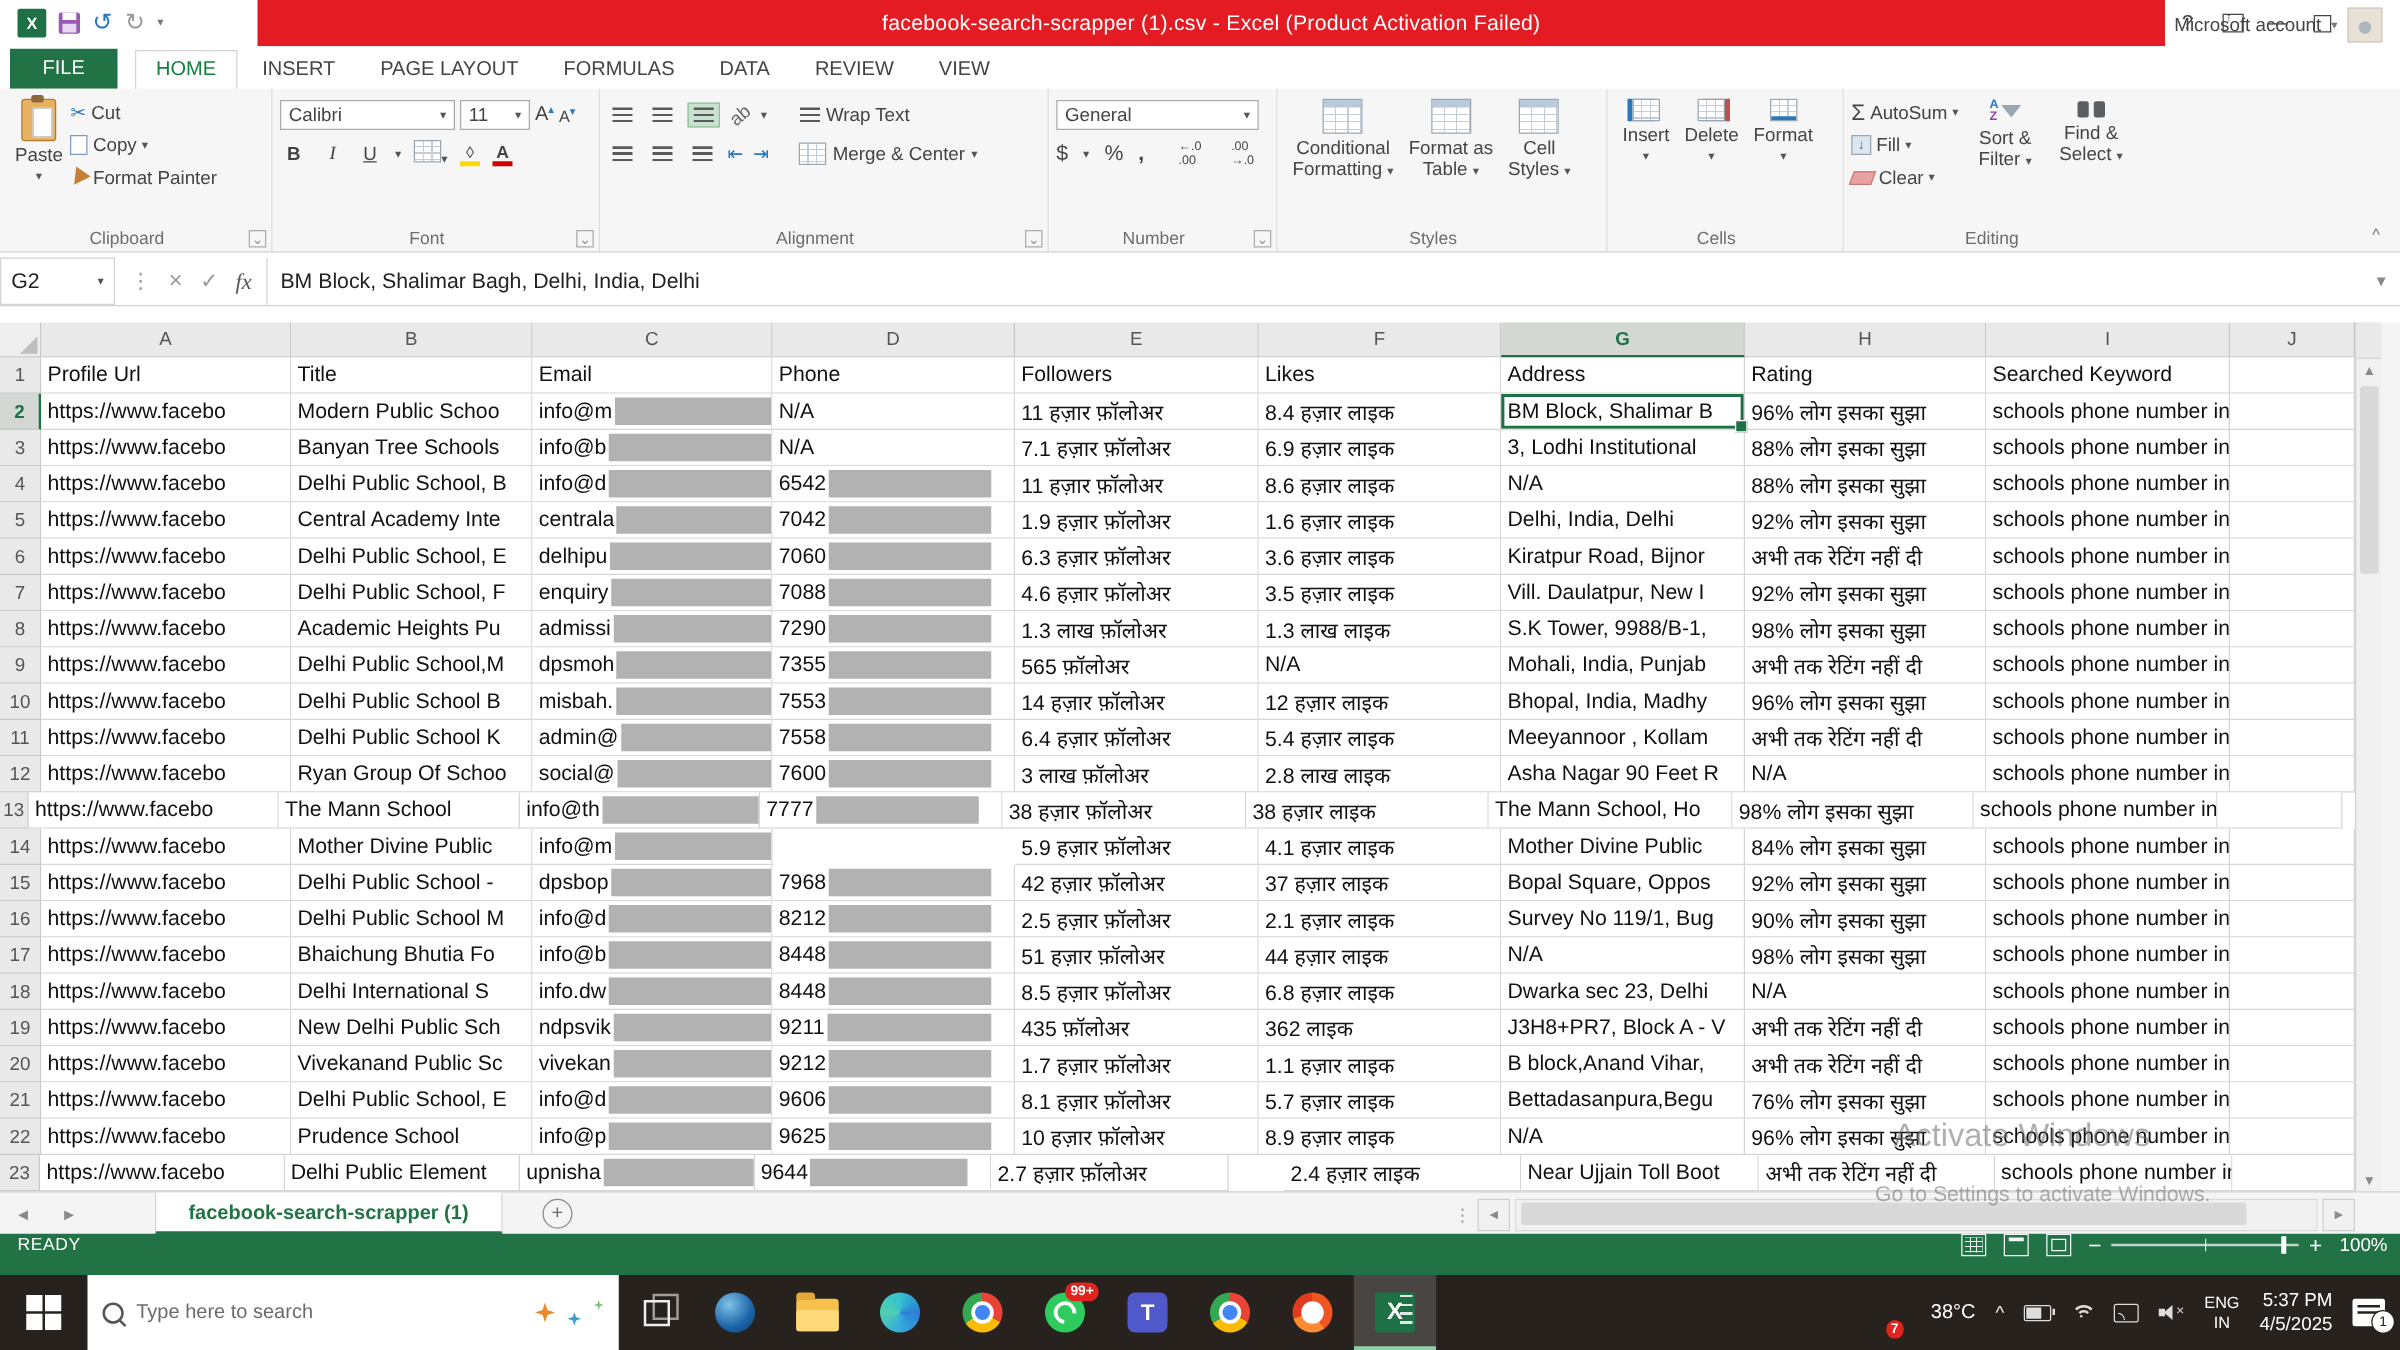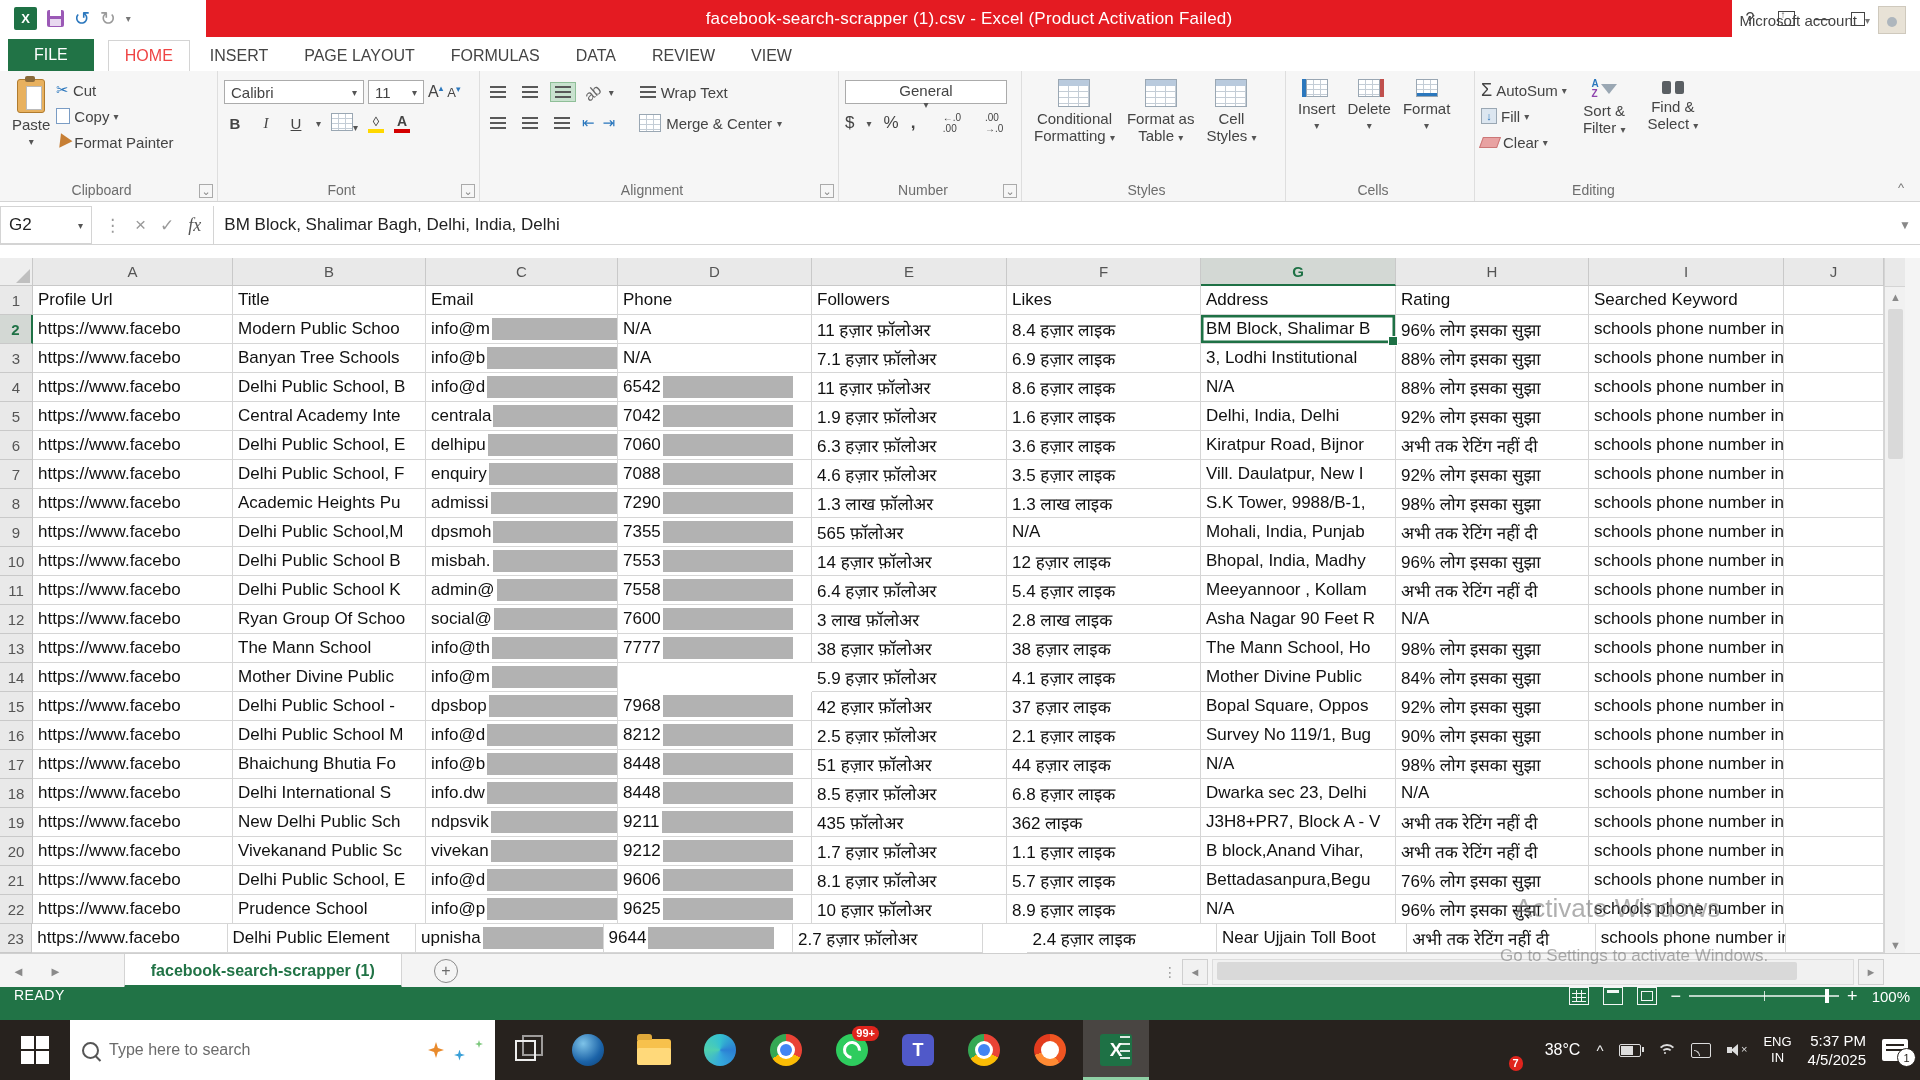--- a/index.html
+++ b/index.html
@@ -22,21 +22,21 @@
   .wc{width:36px;height:37px;display:flex;align-items:center;justify-content:center;color:#444;font-size:16px;}
   .wc .ribbox{width:15px;height:13px;border:1.5px solid #444;position:relative;}
   .wc .ribbox:before{content:"↑";position:absolute;left:2px;top:-3px;font-size:10px;color:#444;}
   .wc .restore{width:12px;height:12px;border:1.5px solid #444;position:relative;background:#fff;}
   .wc .restore:before{content:"";position:absolute;left:3px;top:-5px;width:12px;height:12px;border:1.5px solid #444;z-index:-1;}
   
   #ribbontabs{position:absolute;left:0;top:37px;width:1920px;height:34px;background:#fff;display:flex;align-items:flex-end;
     font-size:16px;color:#444;}
   .rtab{padding:6px 16px;margin-right:4px;}
   .rtab.file{background:#217346;color:#fff;padding:7px 26px;margin-left:8px;margin-right:14px;}
-  .rtab.active{background:#fff;color:#ef4444;border:1px solid #d4d4d4;border-bottom:none;}
+  .rtab.active{background:#fff;color:#15803d;border:1px solid #d4d4d4;border-bottom:none;}
   #account{position:absolute;right:14px;top:6px;display:flex;align-items:center;gap:8px;font-size:15px;color:#444;}
   .avatar{width:26px;height:26px;background:#e8e2d6;border:1px solid #cfc9bd;display:flex;align-items:flex-end;justify-content:center;overflow:hidden;}
   .avatar:before{content:"";width:10px;height:10px;border-radius:50%;background:#aeb6bd;position:relative;top:-6px;}
   
   #ribbon{position:absolute;left:0;top:71px;width:1920px;height:130px;background:#f6f6f6;border-bottom:1px solid #d4d4d4;
     display:flex;font-size:15px;color:#444;}
   .rgroup{position:relative;border-right:1px solid #dedede;padding:6px 6px 22px 6px;box-sizing:border-box;}
   .glabel{position:absolute;bottom:3px;left:0;right:14px;text-align:center;font-size:14px;color:#6d6d6d;}
   .glaunch{position:absolute;bottom:3px;right:4px;font-size:11px;color:#888;width:12px;height:12px;border:1px solid #aaa;
     display:flex;align-items:center;justify-content:center;}
@@ -347,21 +347,21 @@
             <span>Merge &amp; Center</span>
             <span class="dd">▾</span>
           </span>
       </div>
       <span class="glabel">Alignment</span>
       <span class="glaunch">⌄</span>
     </div>
 
     <div class="rgroup" style="width:183px;">
       <div class="srow" style="height:30px;">
-        <span class="combo" style="width:162px;flex-direction:column;">
+        <span class="combo" style="width:162px;">
             <span>General</span>
             <span class="dd">▾</span>
           </span>
       </div>
       <div class="srow" style="height:32px;gap:12px;">
         <span style="font-size:17px;">$</span>
           <span class="dd">▾</span>
         <span style="font-size:17px;">%</span>
         <span style="font-size:17px;font-weight:bold;">,</span>
         <span style="width:4px;"></span>
@@ -692,21 +692,21 @@
           <span class="redact rd"></span>
         </div>
         <div class="gc" style="width: 195px;">3 लाख फ़ॉलोअर</div>
         <div class="gc" style="width: 194px;">2.8 लाख लाइक</div>
         <div class="gc" style="width: 195px;">Asha Nagar 90 Feet R</div>
         <div class="gc" style="width: 193px;">N/A</div>
         <div class="gc" style="width: 195px;">schools phone number in delhi</div>
         <div class="gc" style="width: 100px;"></div>
       </div>
       <div class="grow">
-        <div class="rh" style="width: 33px;">13</div>
+        <div class="rh" style="width: 23px;">13</div>
         <div class="gc" style="width: 200px;">https://www.facebo</div>
         <div class="gc" style="width: 193px;">The Mann School</div>
         <div class="gc" style="width: 192px;">
           <span>info@th</span>
           <span class="redact"></span>
         </div>
         <div class="gc" style="width: 194px;">
           <span>7777</span>
           <span class="redact rd"></span>
         </div>

